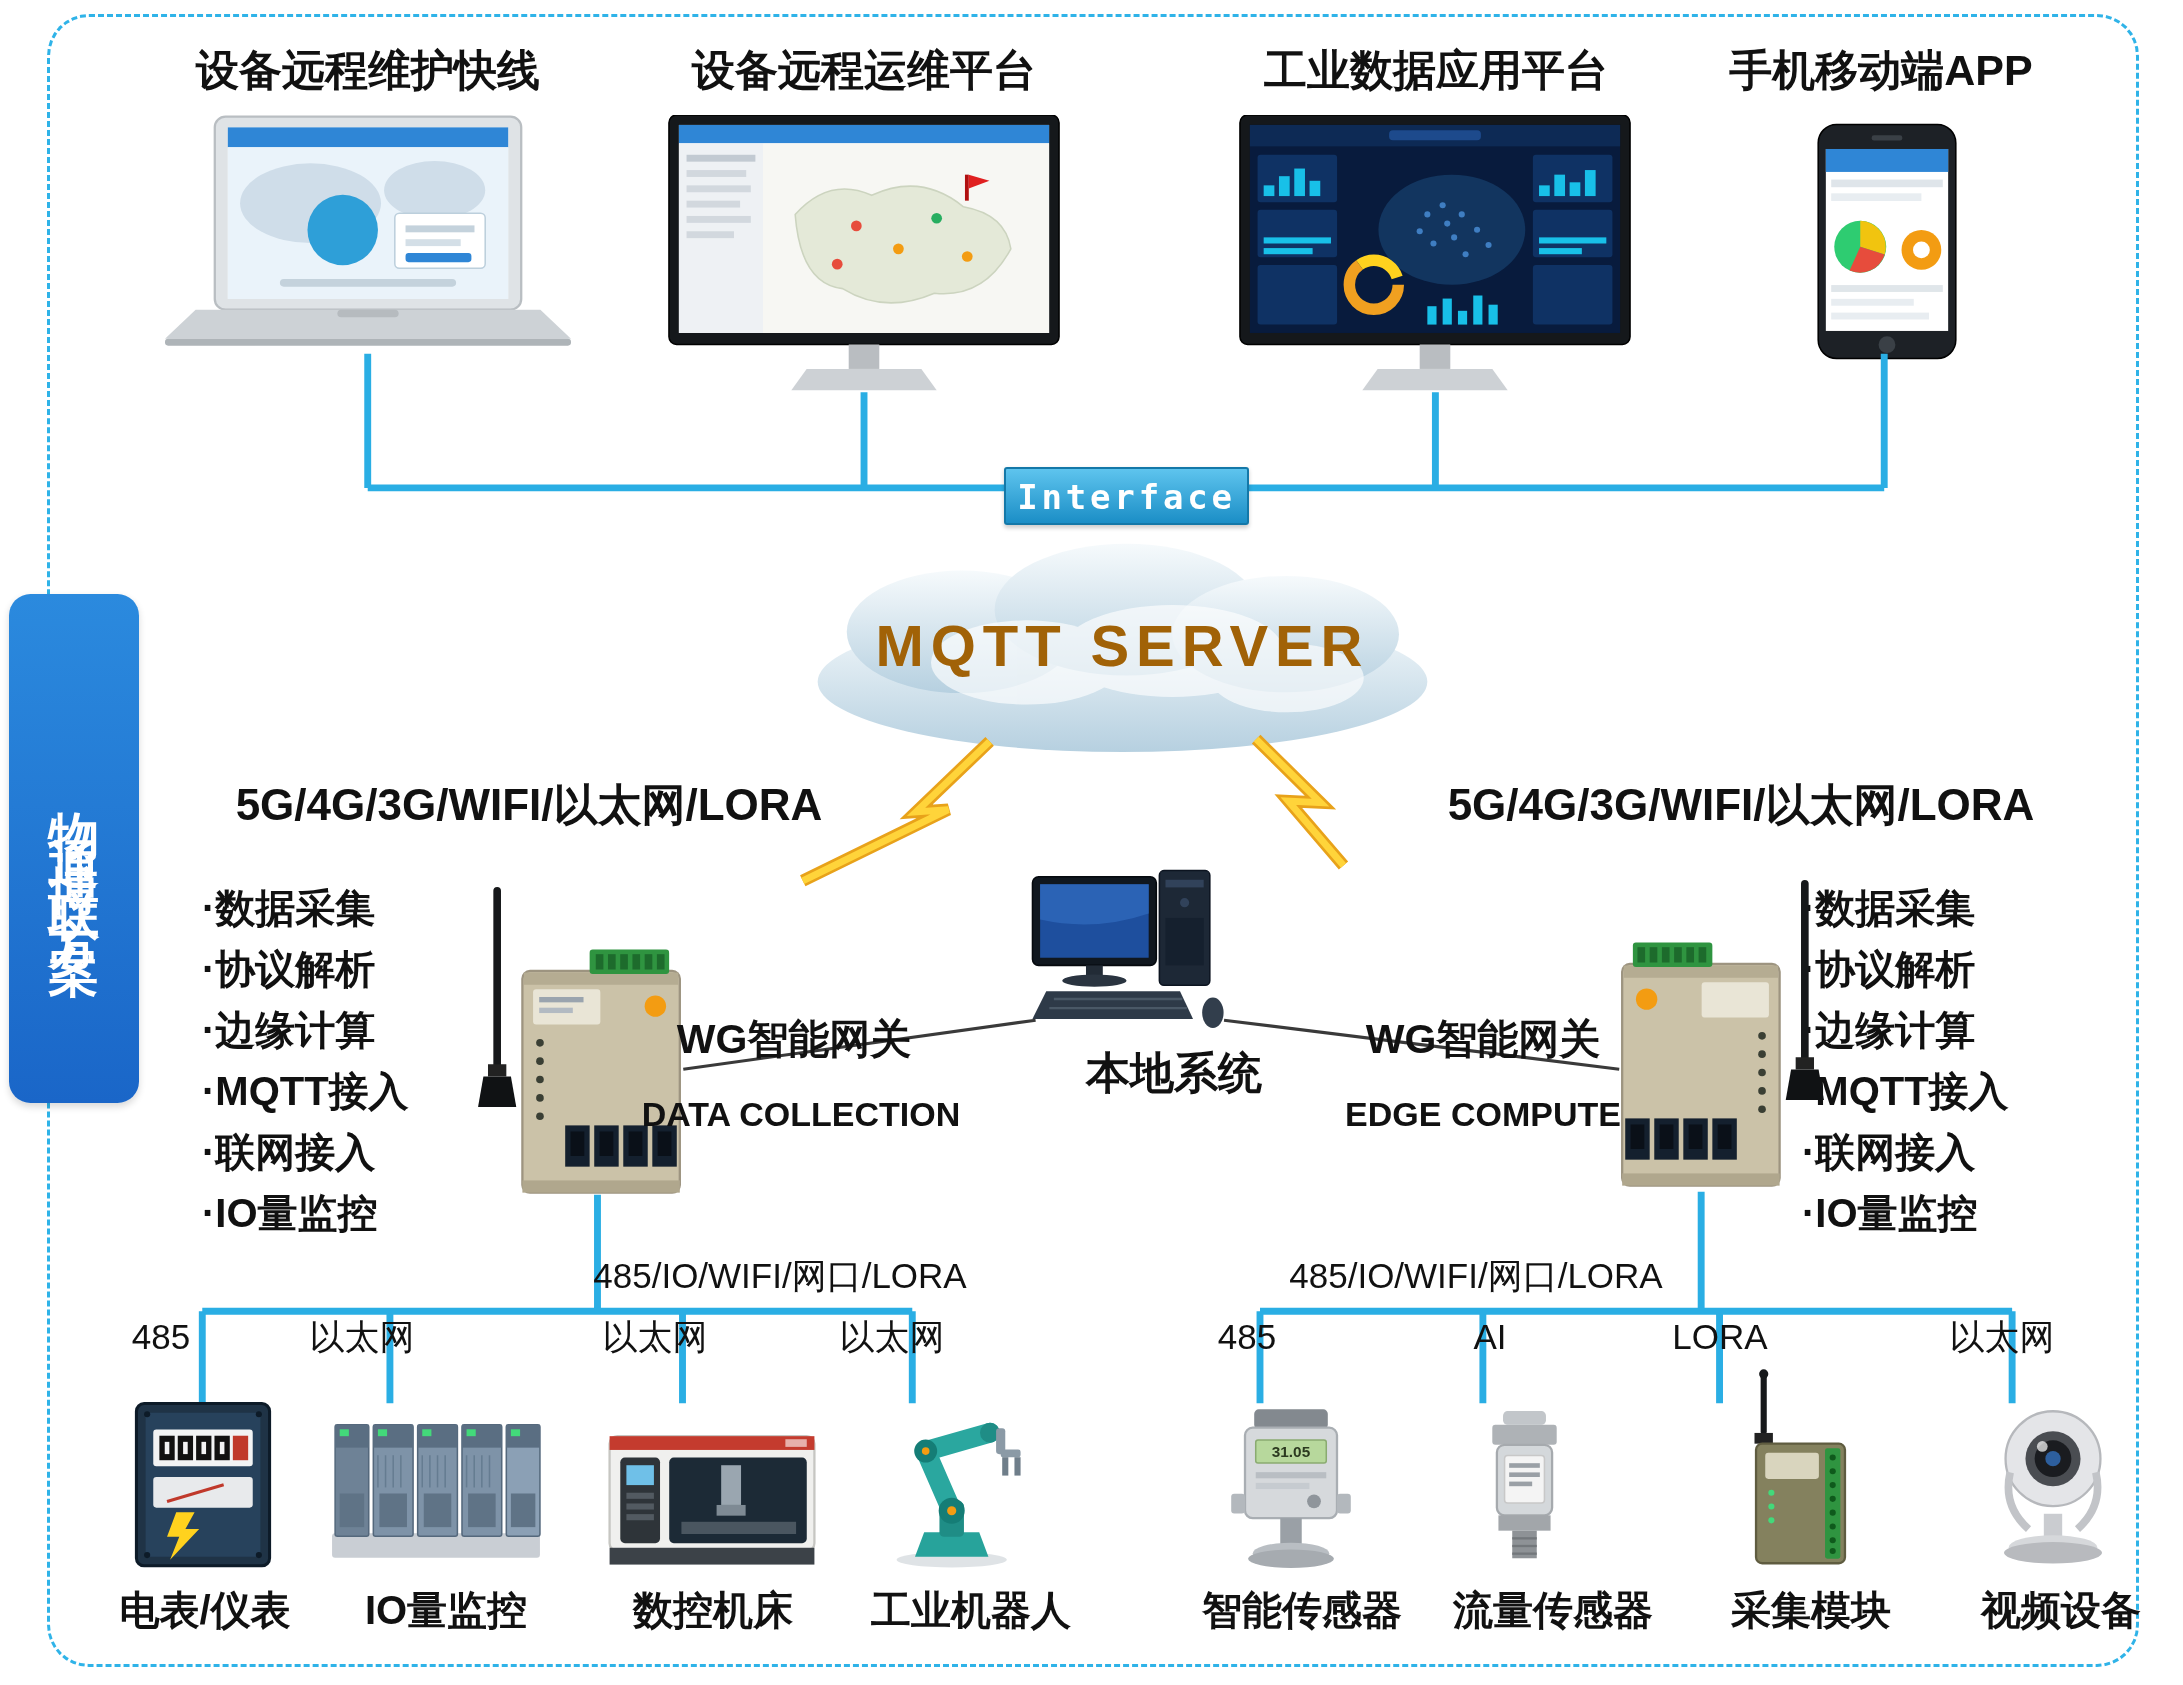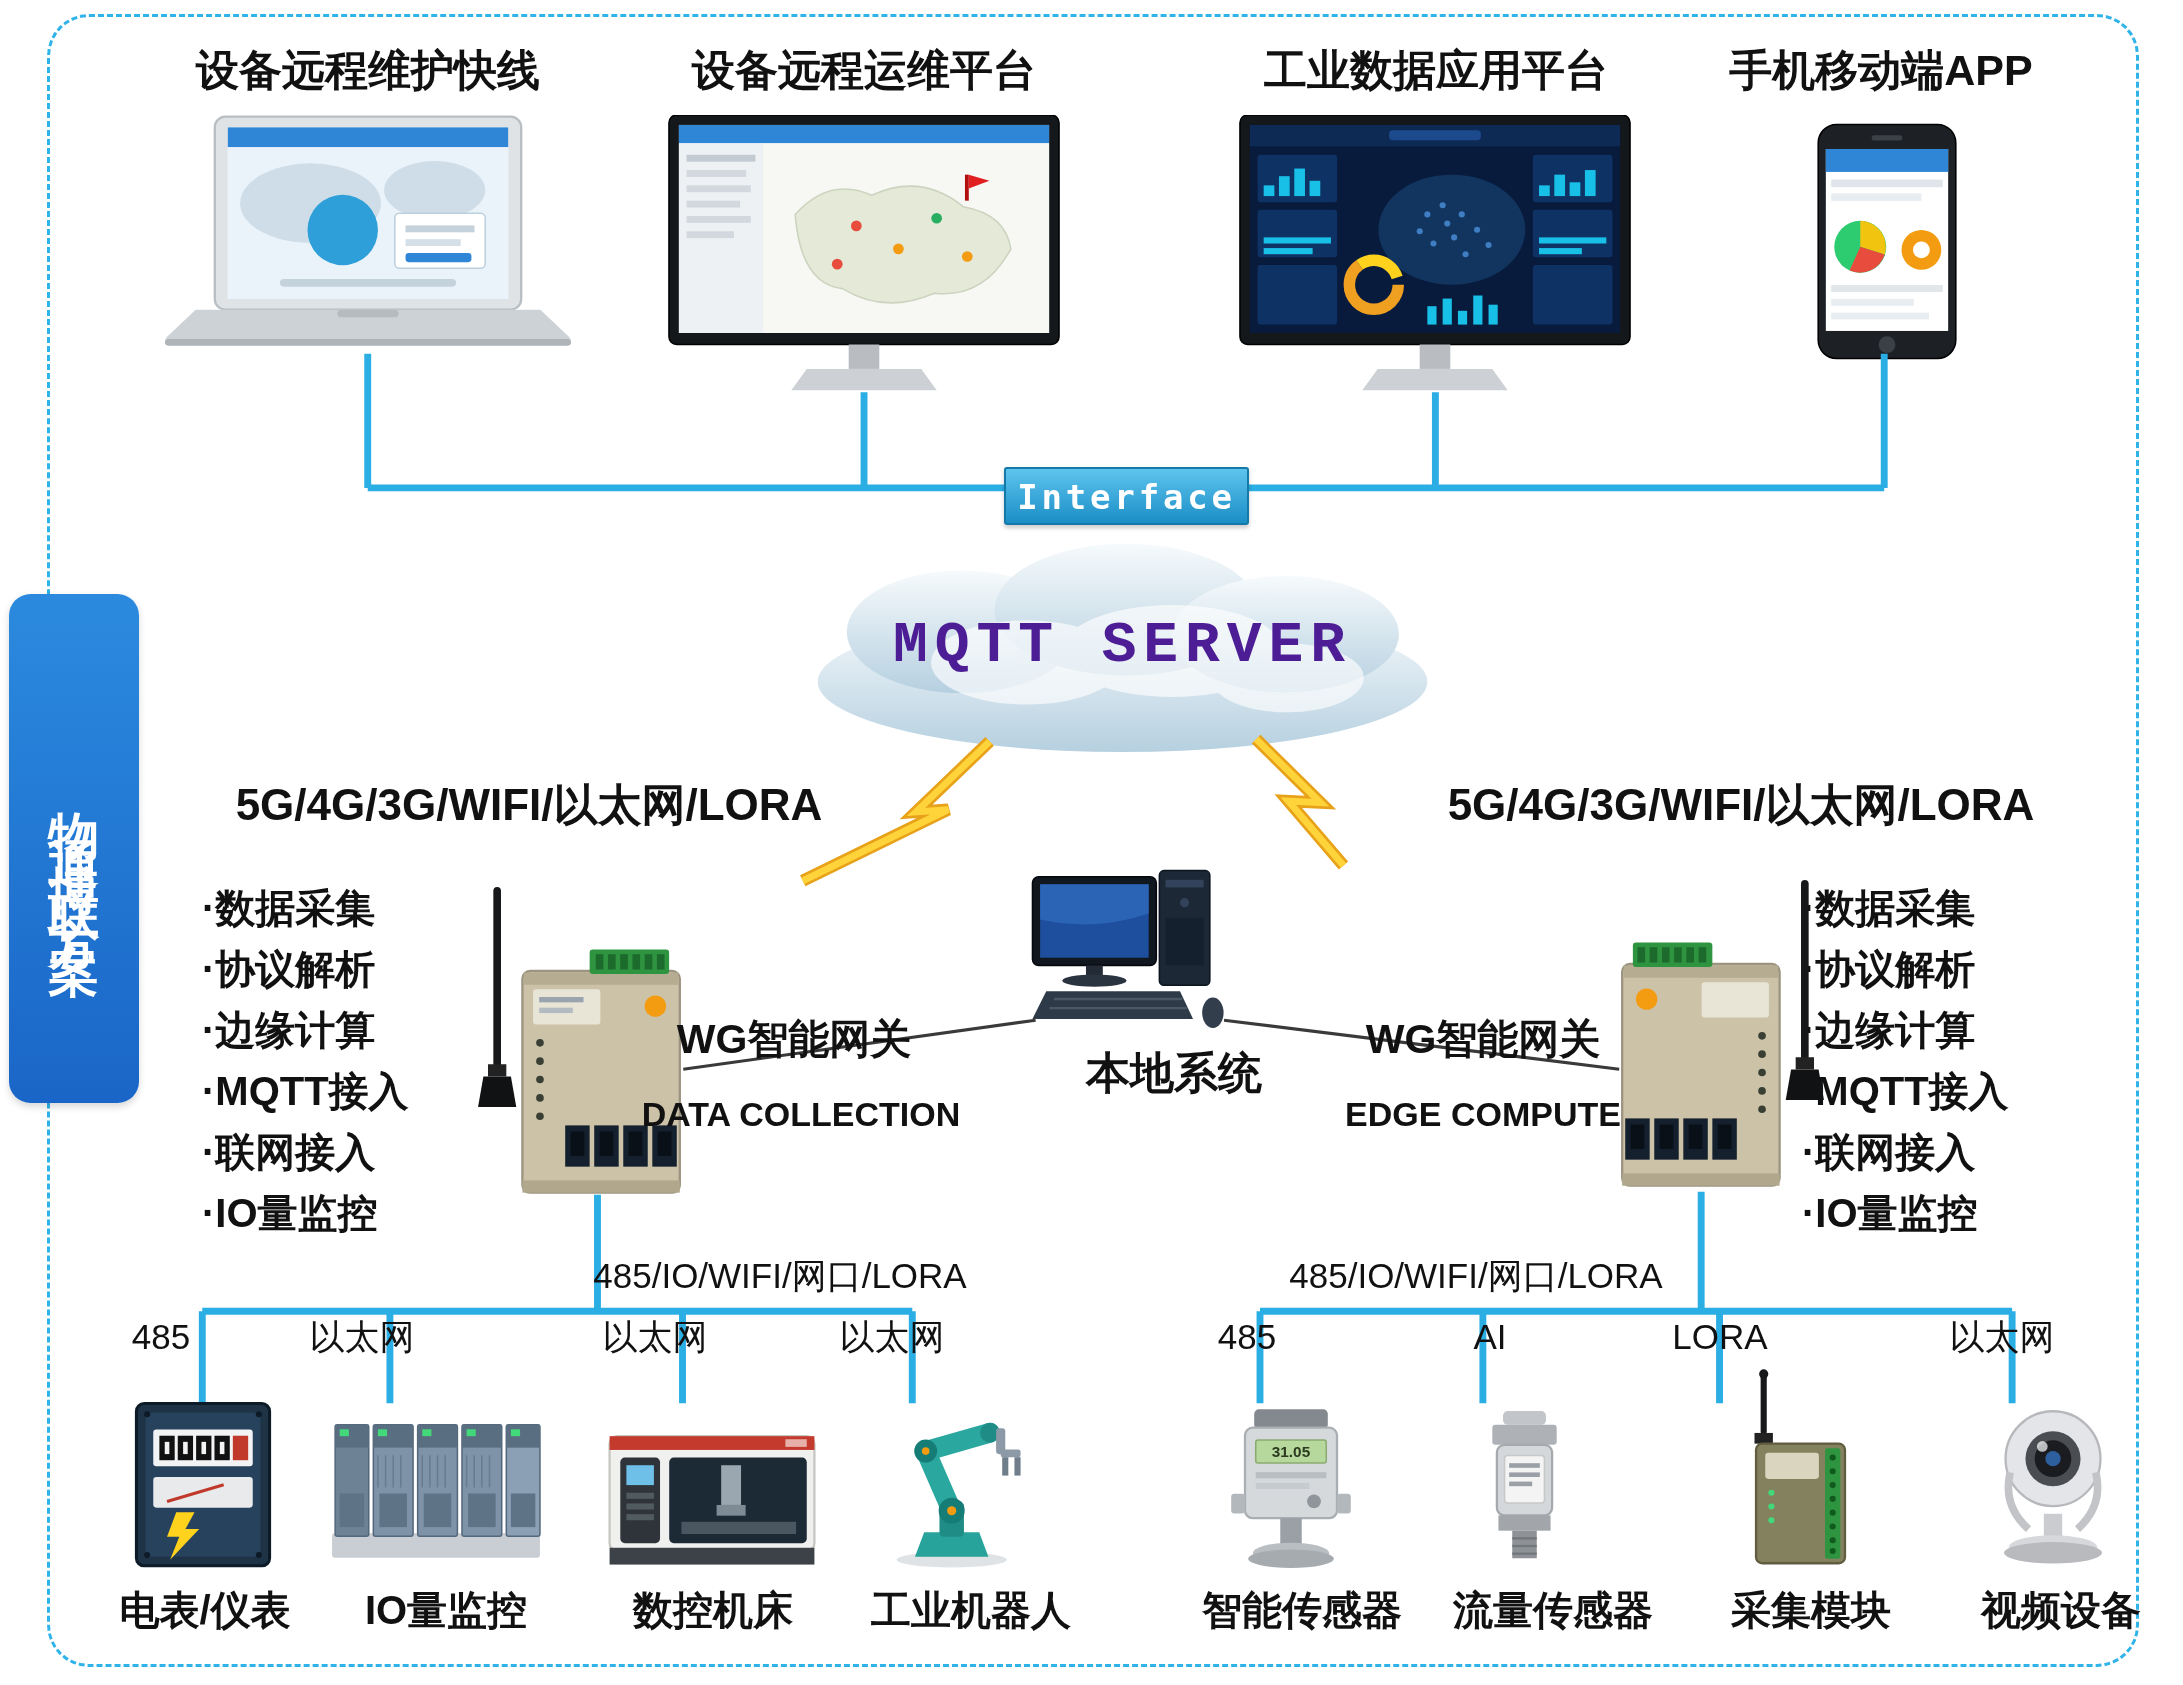--- a/index.html
+++ b/index.html
@@ -14,22 +14,22 @@
           display:flex;align-items:center;justify-content:center;box-shadow:0 3.1px 7.7px rgba(0,0,0,.15)}
   .banner span{writing-mode:vertical-rl;text-orientation:upright;color:#fff;
                font-size:51px;font-weight:700;letter-spacing:26px;line-height:1}
   .toplabel{position:absolute;top:43px;height:55px;line-height:55px;font-size:43px;font-weight:700;
             text-align:right;white-space:nowrap;transform:translateX(-50%)}
   .badge{position:absolute;left:1004px;top:467px;width:245px;height:58px;line-height:57px;
          background:linear-gradient(180deg,#5ec4ee,#1b8ec6);border:2.3px solid #1478a8;border-radius:3px;
          color:#fff;font-family:"DejaVu Sans Mono",monospace;font-size:34px;font-weight:700;
          letter-spacing:3.8px;text-align:center;box-shadow:0 2.3px 4.6px rgba(0,0,0,.2)}
   .cloudtext{position:absolute;left:797px;top:611px;width:651px;height:70px;line-height:70px;
-             text-align:center;font-family:Liberation Mono, monospace;font-size:58px;font-weight:700;
-             letter-spacing:6.9px;color:#4c1d95;white-space:nowrap}
+             text-align:center;font-family:Liberation Sans, sans-serif;font-size:58px;font-weight:700;
+             letter-spacing:6.9px;color:#a16207;white-space:nowrap}
   .net{position:absolute;top:778px;height:54px;line-height:54px;font-size:44px;font-weight:600;
        white-space:nowrap;transform:translateX(-50%)}
   .feat{position:absolute;top:878px}
   .feat div{font-size:40px;font-weight:600;line-height:61px;white-space:nowrap}
   .gwname{position:absolute;top:1012px;height:54px;line-height:54px;font-size:41px;font-weight:600;
           white-space:nowrap;transform:translateX(-50%)}
   .gwsub{position:absolute;top:1091px;height:46px;line-height:46px;font-size:34px;font-weight:600;
          white-space:nowrap;transform:translateX(-50%)}
   .syslabel{position:absolute;top:1046px;height:54px;line-height:54px;font-size:44px;font-weight:700;
             white-space:nowrap;transform:translateX(-50%)}

